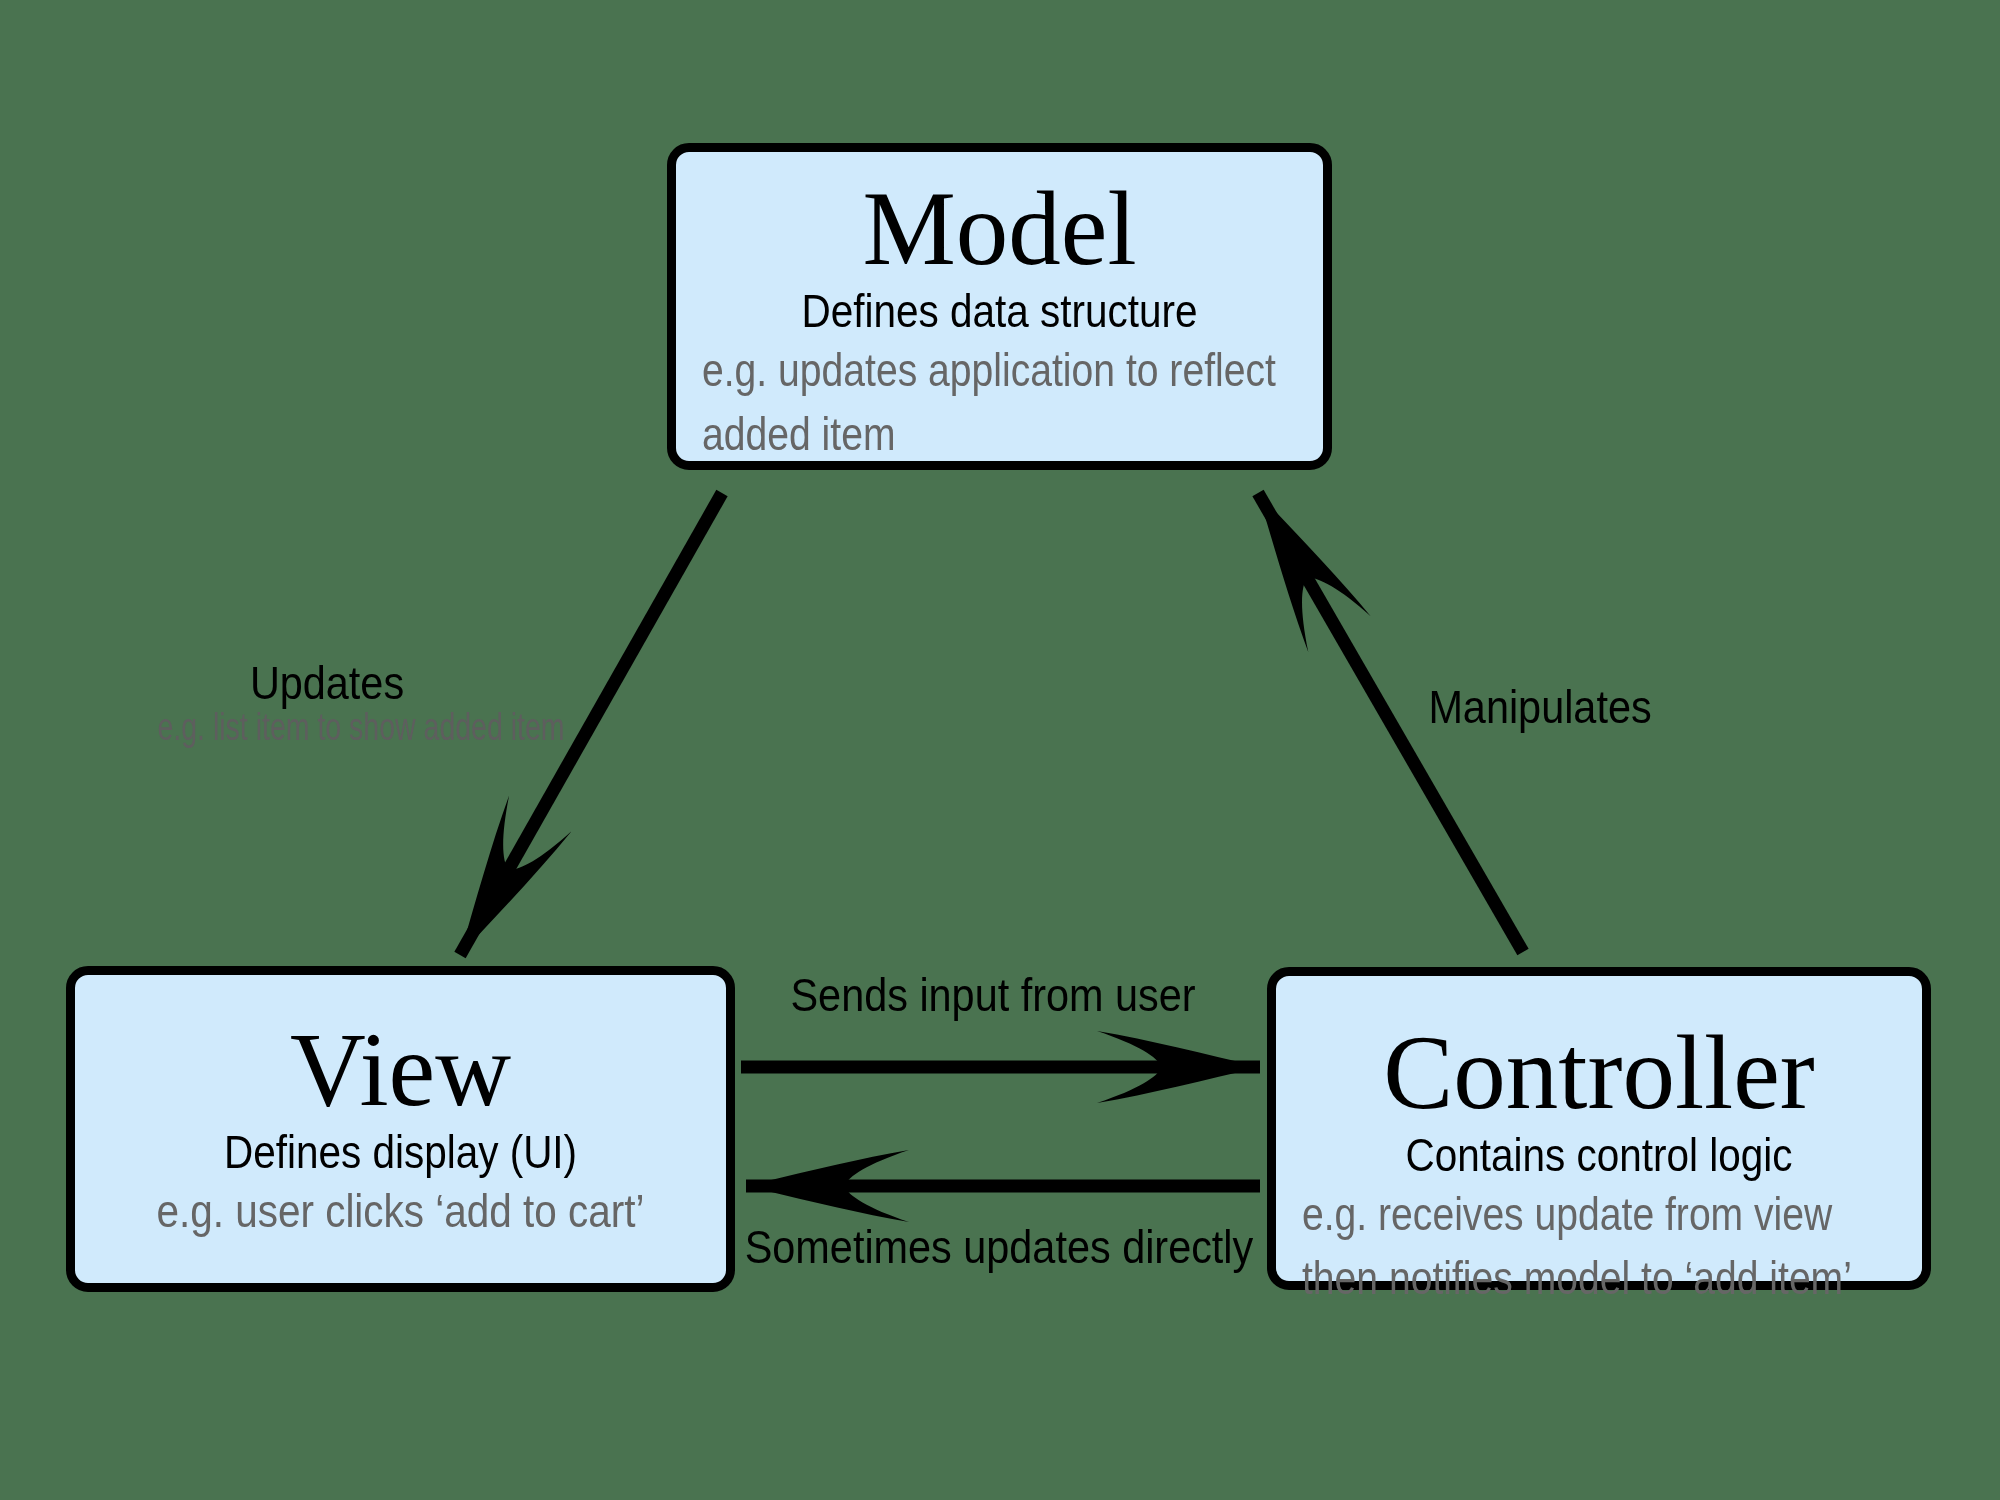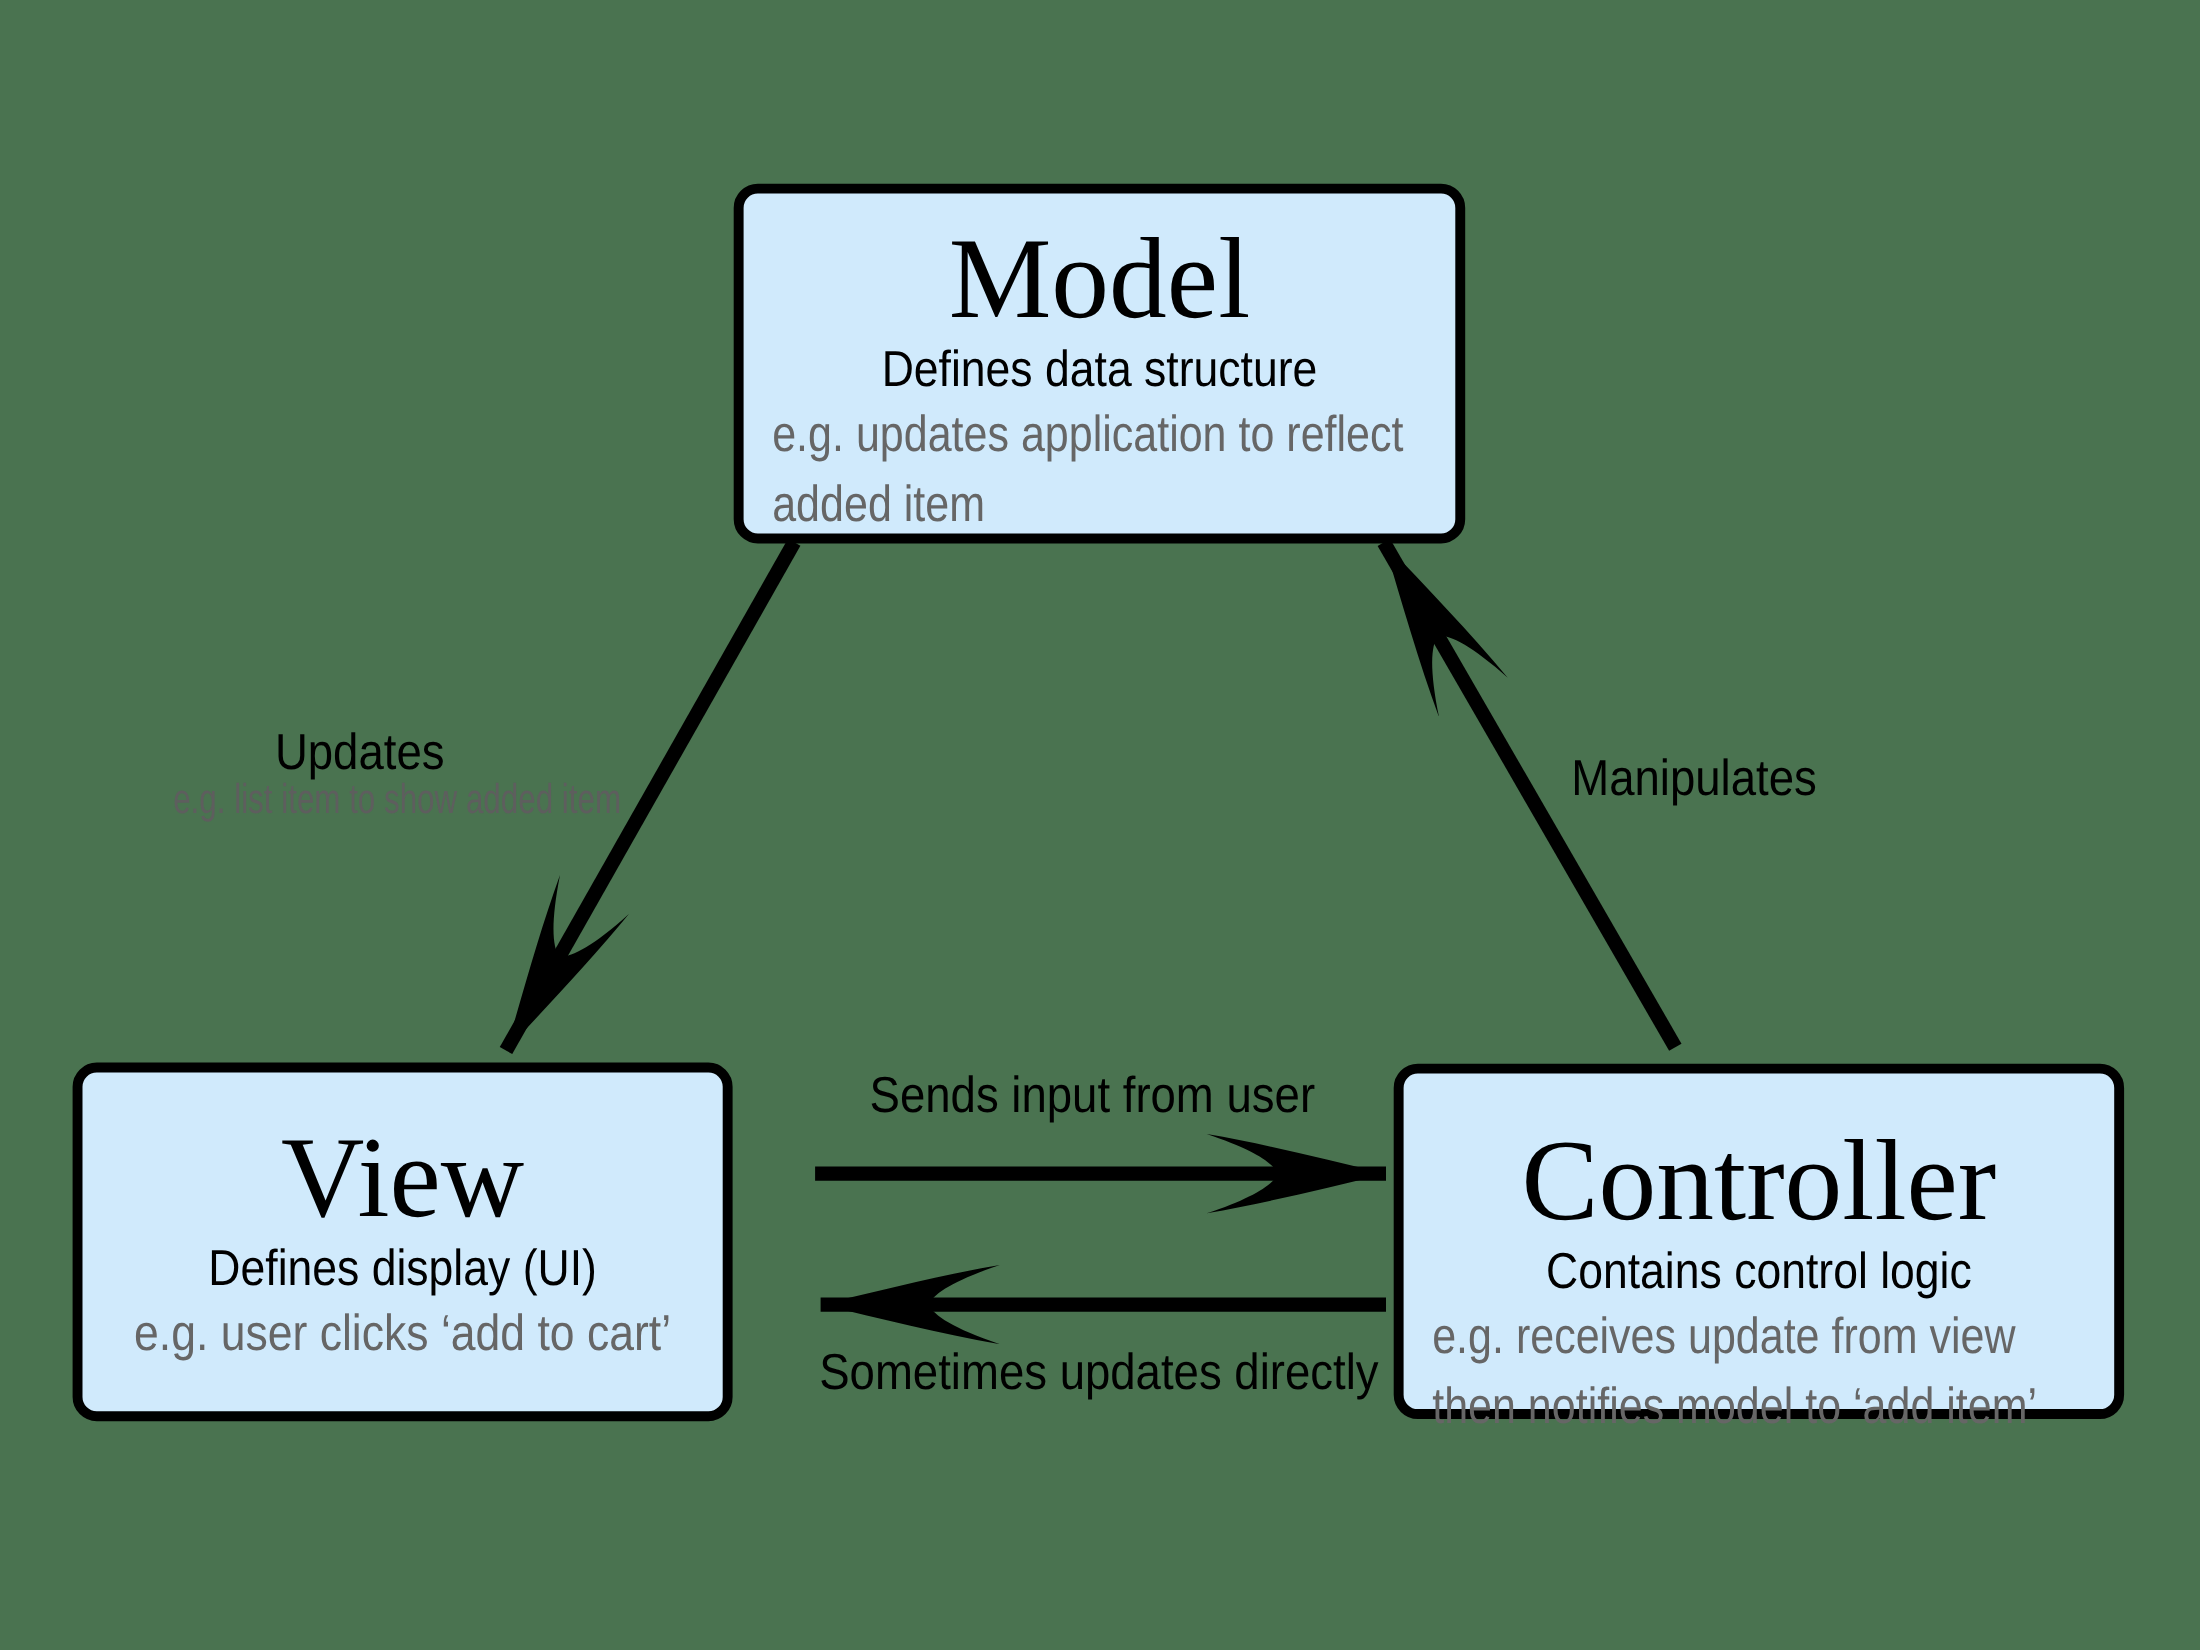--- a/index.html
+++ b/index.html
@@ -24,22 +24,22 @@
     background: #D0EAFC;
     border: 9px solid #000;
     border-radius: 22px;
     box-sizing: border-box;
     display: flex;
     flex-direction: column;
     align-items: stretch;
     text-align: center;
     color: #000;
   }
-  .box-model      { left: 667px;  top: 143px; width: 665px; height: 327px; padding-top: 22px; margin-top: 24px; }
-  .box-view       { left: 66px;   top: 966px; width: 600px; height: 326px; padding-top: 40px; }
+  .box-model      { left: 667px;  top: 143px; width: 665px; height: 327px; padding-top: 22px; }
+  .box-view       { left: 66px;   top: 966px; width: 669px; height: 326px; padding-top: 40px; }
   .box-controller { left: 1267px; top: 967px; width: 664px; height: 323px; padding-top: 42px; }
 
   .box-title {
     font-family: "Liberation Serif", "DejaVu Serif", serif;
     font-size: 105px;
     line-height: 1.04;
     font-weight: 400;
     white-space: nowrap;
   }
   .box-subtitle {

